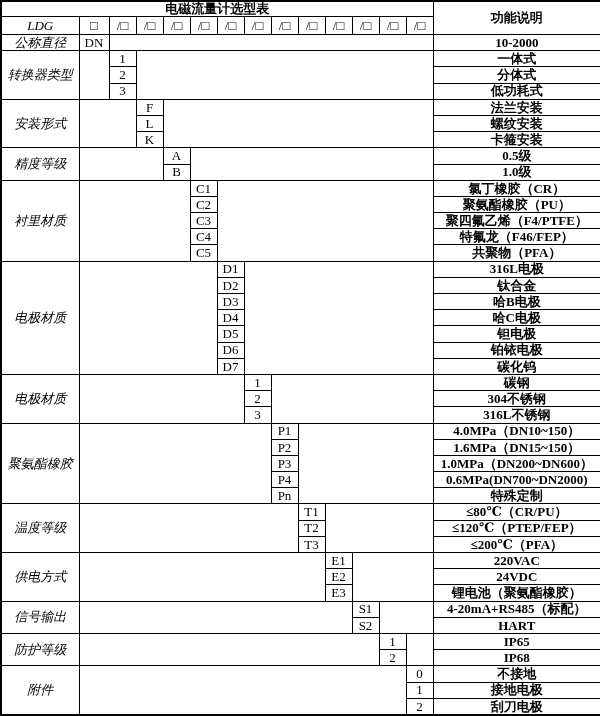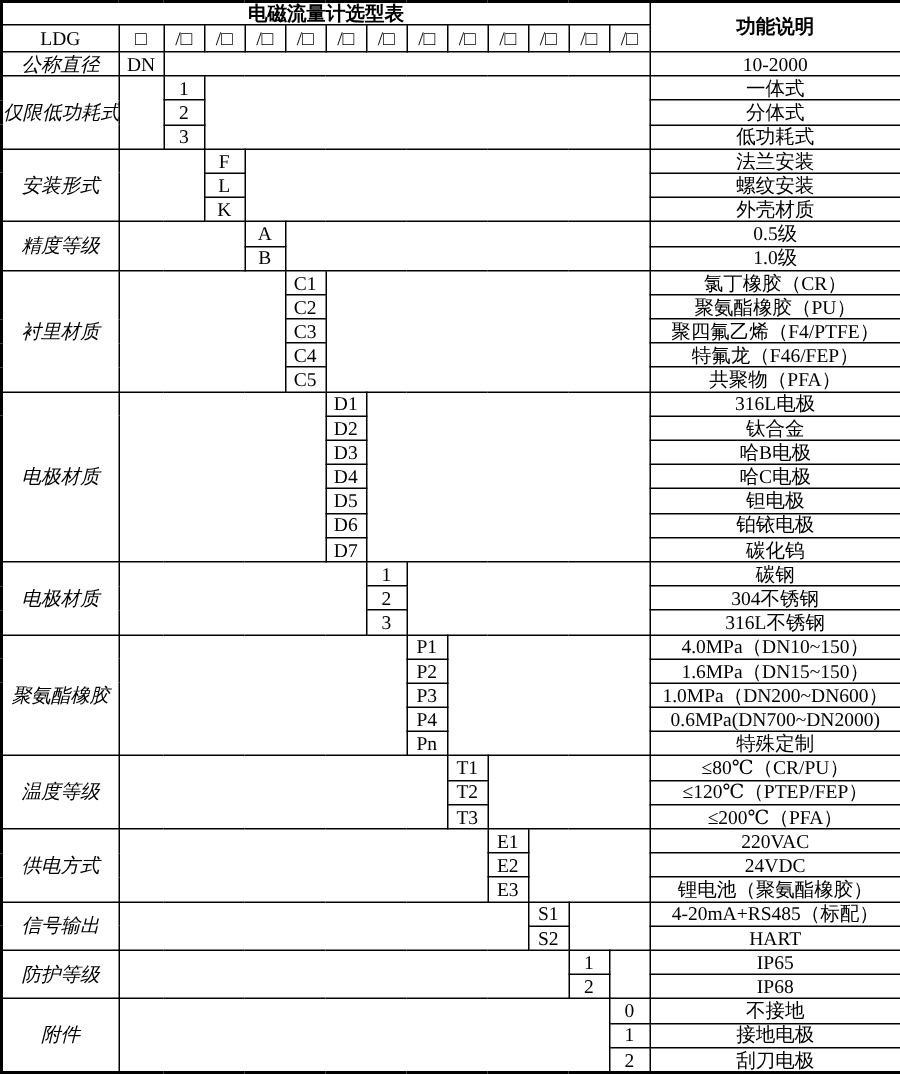--- a/index.html
+++ b/index.html
@@ -17,26 +17,26 @@
     padding:0;
     vertical-align:middle;
     text-align:center;
     font-size:13px;
     line-height:1.05;
     overflow:hidden;
     white-space:nowrap;
   }
   td.title-cell{font-weight:bold;font-size:14px;}
   td.func-header{font-weight:bold;font-size:14px;}
-  td.model-prefix{text-align:left;padding-left:8px;font-size:13px;}
+  td.model-prefix{text-align:left;padding-left:8px;font-size:13px;font-style:italic;}
   td.dn-code{text-align:left;padding-left:3px;font-family:Liberation Serif, serif;}
   td.code-cell{font-size:12px;}
   td.box-cell{font-size:12px;}
   td.group-label{font-size:13px;font-style:italic;}
-  td.desc-cell{font-size:13px;}
+  td.desc-cell{font-size:13px;font-weight:bold;}
   td.desc-left{text-align:left;padding-left:2px;}
   td.filler{border-top:1px solid #000;border-bottom:1px solid #000;}
 </style>
 </head>
 <body>
 
 <div id="stage">
   <table class="sel">
     <colgroup id="cols">
         <col style="width: 78px;">
@@ -76,21 +76,21 @@
           <td class="box-cell">/□</td>
           <td class="box-cell">/□</td>
         </tr>
         <tr style="height: 16px;">
           <td class="group-label" rowspan="1">公称直径</td>
           <td class="code-cell dn-code">DN</td>
           <td class="filler" colspan="12"></td>
           <td class="desc-cell">10-2000</td>
         </tr>
         <tr style="height: 16px;">
-          <td class="group-label" rowspan="3">仅限低功耗式</td>
+          <td class="group-label" rowspan="3">转换器类型</td>
           <td class="filler" colspan="1" rowspan="3"></td>
           <td class="code-cell">1</td>
           <td class="filler" colspan="11" rowspan="3"></td>
           <td class="desc-cell">一体式</td>
         </tr>
         <tr style="height: 16px;">
           <td class="code-cell">2</td>
           <td class="desc-cell">分体式</td>
         </tr>
         <tr style="height: 16px;">
@@ -103,21 +103,21 @@
           <td class="code-cell">F</td>
           <td class="filler" colspan="10" rowspan="3"></td>
           <td class="desc-cell">法兰安装</td>
         </tr>
         <tr style="height: 16px;">
           <td class="code-cell">L</td>
           <td class="desc-cell">螺纹安装</td>
         </tr>
         <tr style="height: 16px;">
           <td class="code-cell">K</td>
-          <td class="desc-cell">外壳材质</td>
+          <td class="desc-cell">卡箍安装</td>
         </tr>
         <tr style="height: 16px;">
           <td class="group-label" rowspan="2">精度等级</td>
           <td class="filler" colspan="3" rowspan="2"></td>
           <td class="code-cell">A</td>
           <td class="filler" colspan="9" rowspan="2"></td>
           <td class="desc-cell">0.5级</td>
         </tr>
         <tr style="height: 16px;">
           <td class="code-cell">B</td>

